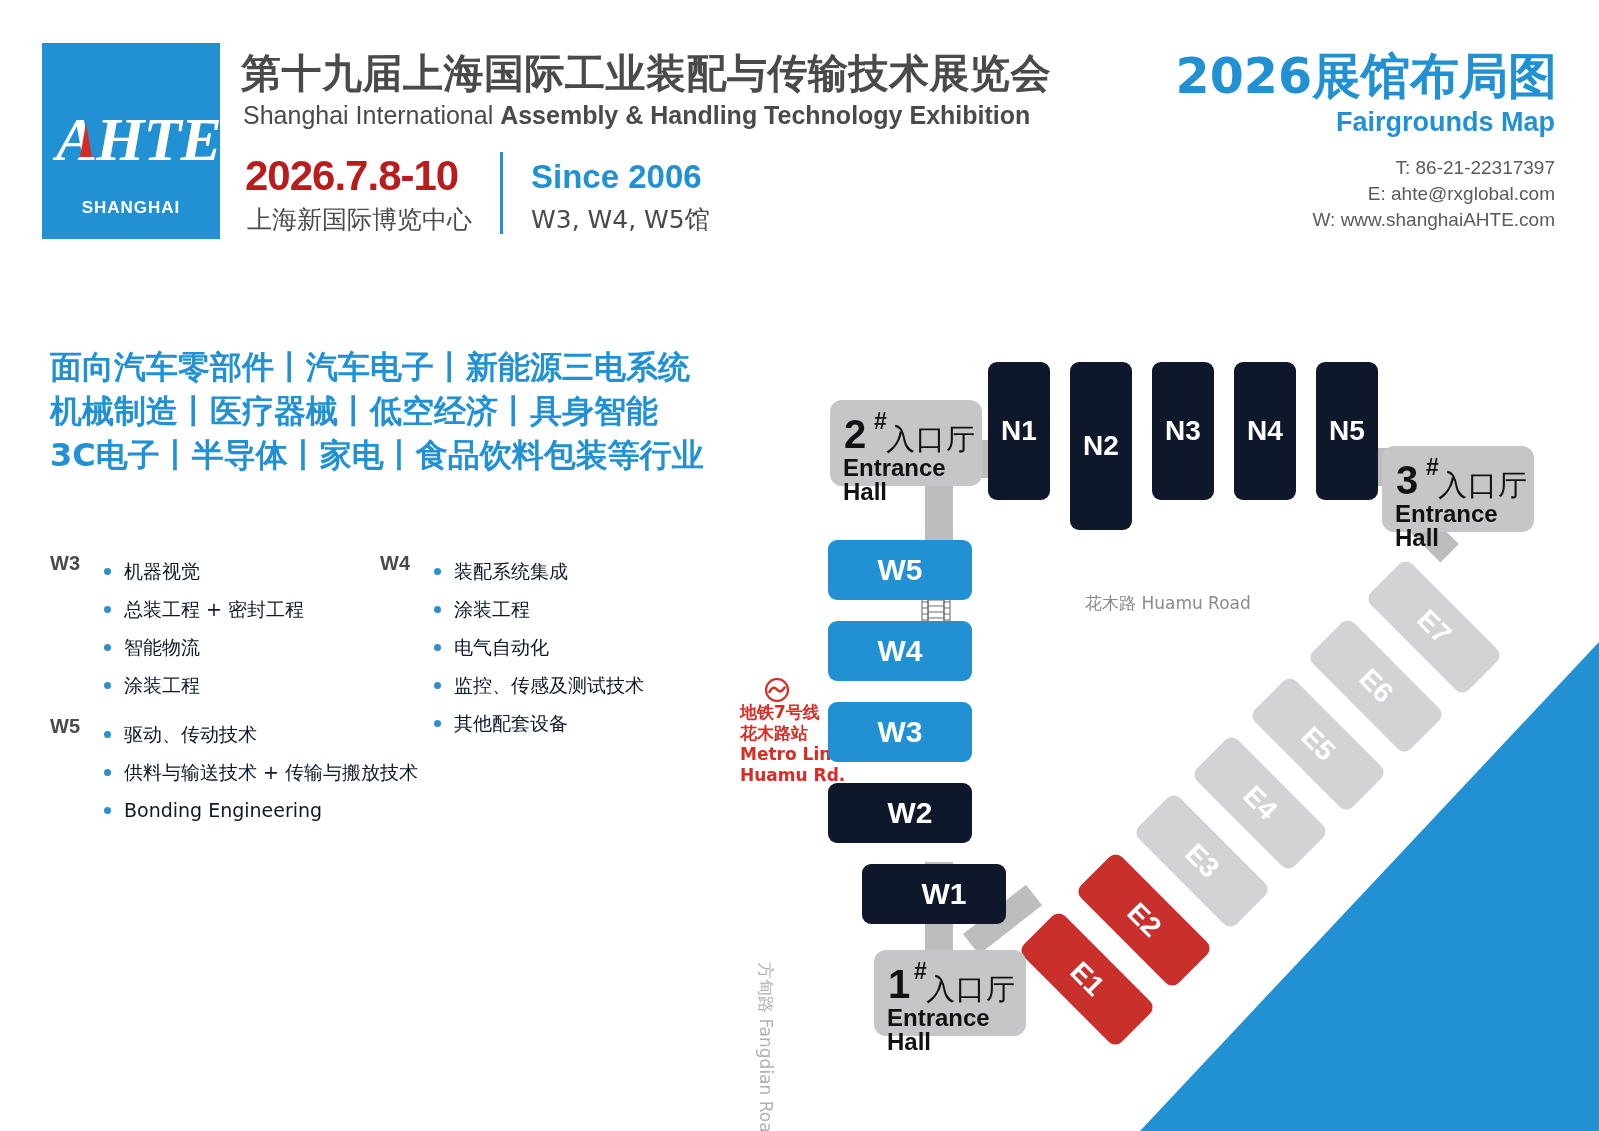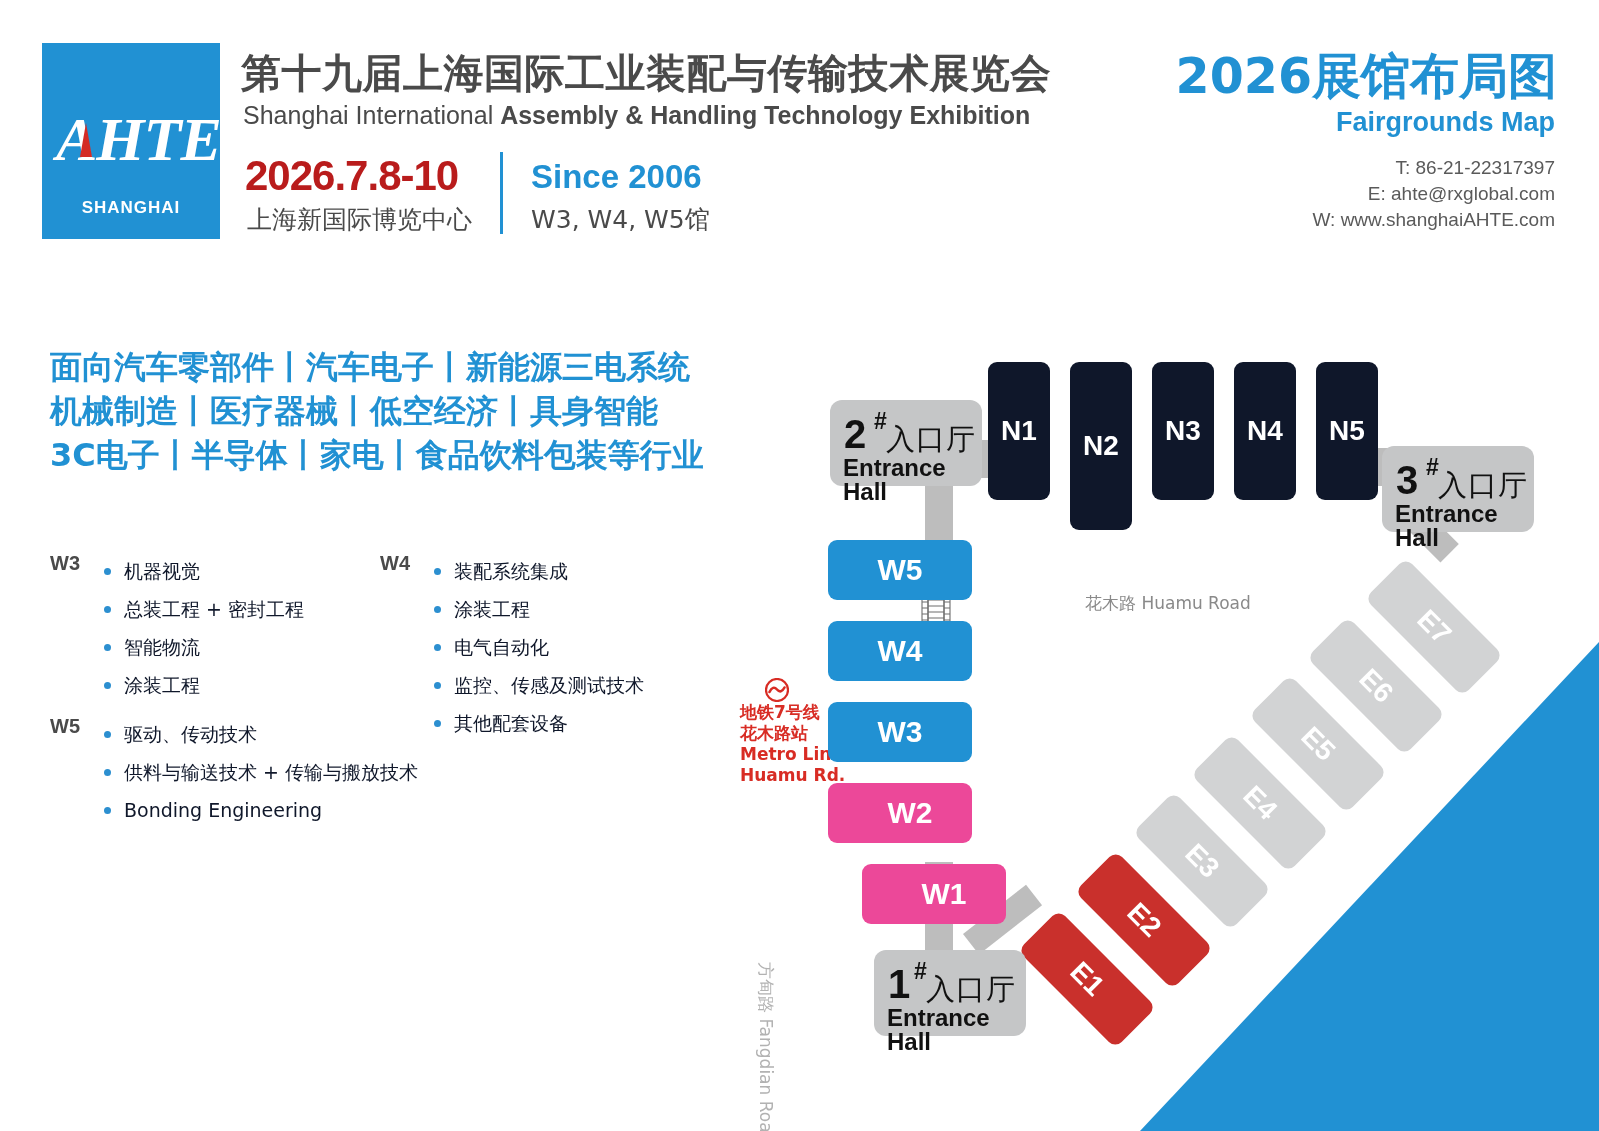--- a/index.html
+++ b/index.html
@@ -124,21 +124,21 @@
 
   .hall {
     position:absolute;
     border-radius:9px;
     color:#fff; font-weight:bold;
     display:flex; align-items:center; justify-content:center;
   }
   .hall-n { background:#0f172a; font-size:28px; }
   .hall-e { background:#D2D3D4; font-size:28px; }
   .hall-w-blue { background:#2191D3; font-size:30px; }
-  .hall-w-red  { background:#ec4899; font-size:30px;padding-left:20px; }
+  .hall-w-red  { background:#0f172a; font-size:30px;padding-left:20px; }
   .hall-e-red  { background:#C9302C; font-size:28px; }
 
   .conn { position:absolute; background:#BDBDBD; }
 
   .entrance {
     position:absolute; background:#C5C6C7; border-radius:12px;
     color:#111;
   }
   .ent-num {
     position:absolute; font-size:40px; font-weight:bold; line-height:40px;

